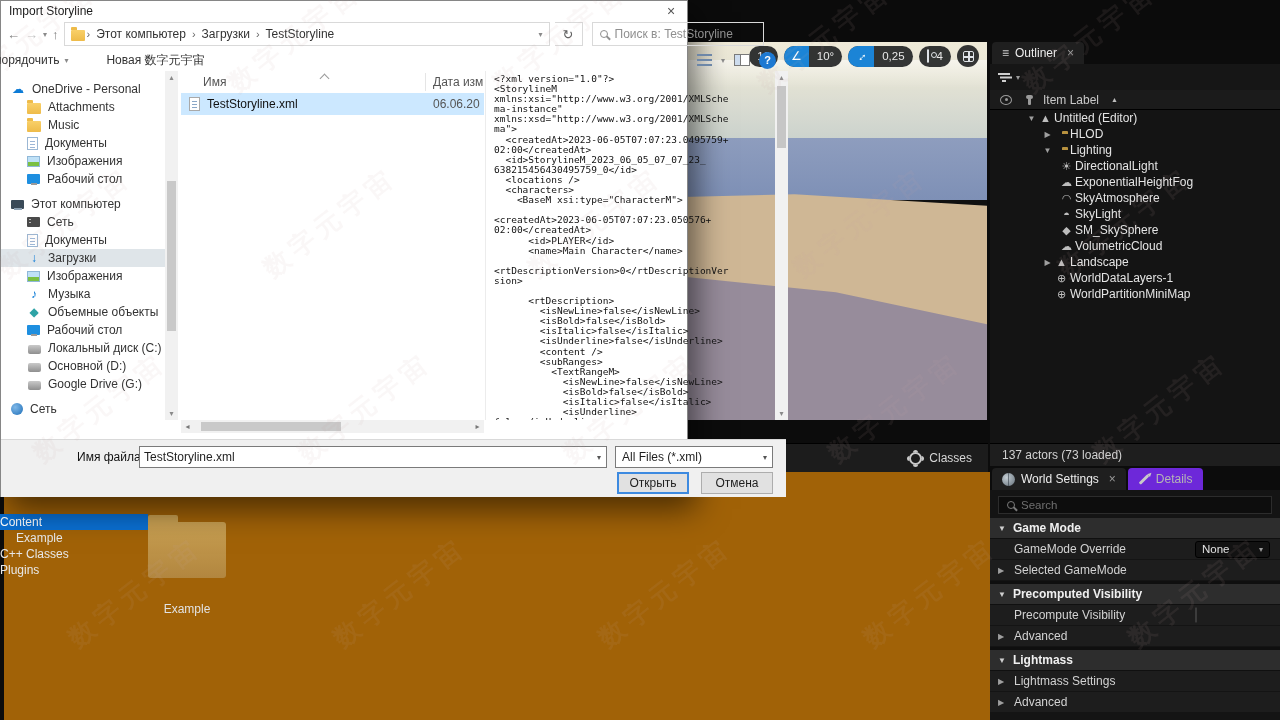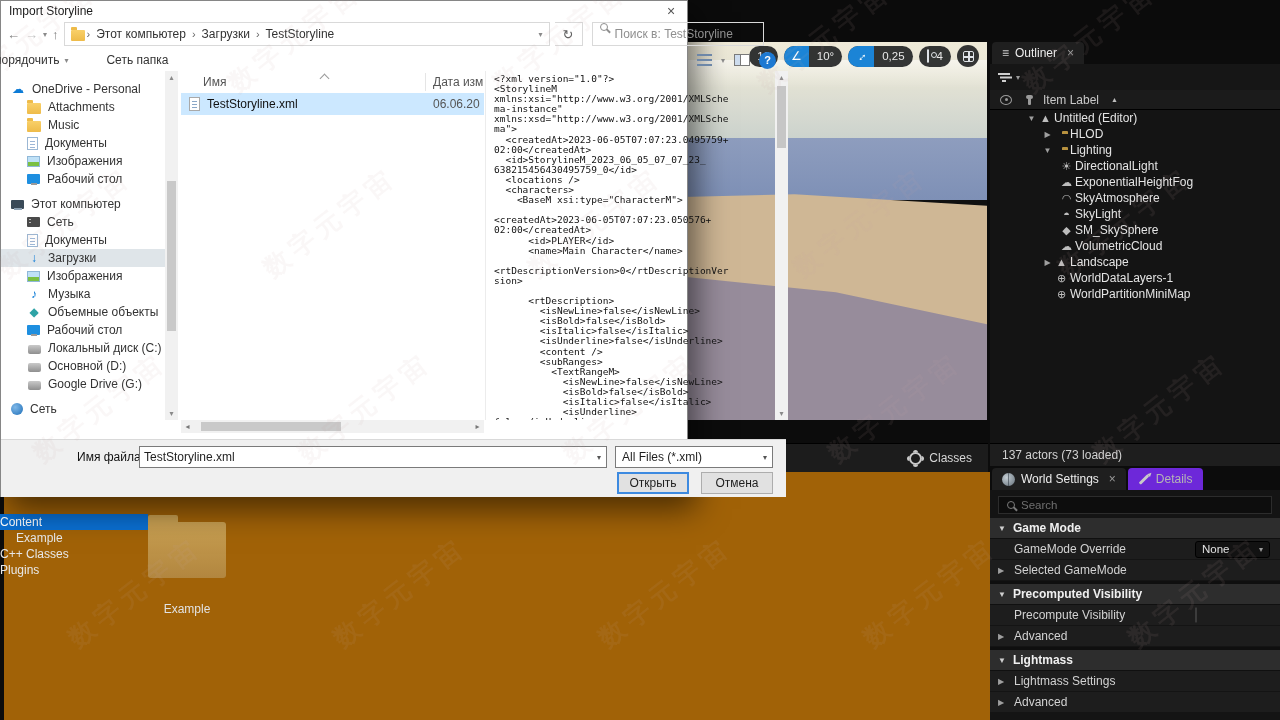--- a/index.html
+++ b/index.html
@@ -126,21 +126,21 @@
   .navar{font-size:13px;color:#7d7d7d}
   .navar.dis{color:#c4c4c4}
   .smchev{font-size:8px;color:#8a8a8a}
   .crumbbox{height:24px;border:1px solid #d9d9d9;display:flex;align-items:center;width:486px;
        padding:0 6px;gap:2px}
   .crumb{font-size:12px;color:#333;padding:0 4px;white-space:nowrap}
   .csep{font-size:11px;color:#666}
   .crumbbox .endchev{margin-left:auto}
   .refbox{width:28px;height:24px;border:1px solid #d9d9d9;border-left:0;display:flex;align-items:center;
        justify-content:center;color:#5f5f5f;font-size:13px}
-  .searchbox{width:172px;height:24px;border:1px solid #d9d9d9;display:flex;
+  .searchbox{width:172px;height:24px;border:1px solid #d9d9d9;display:flex;align-items:center;
        padding:0 7px;gap:7px;margin-left:4px}
   .searchbox input{border:0;outline:0;flex:1;font-size:12px;font-family:inherit;color:#333;min-width:0;background:transparent}
   .searchbox input::placeholder{color:#8f8f8f}
   .magd{width:8px;height:8px;border:1.5px solid #8f8f8f;border-radius:50%;position:relative;flex:none}
   .magd::after{content:'';position:absolute;width:5px;height:1.5px;background:#8f8f8f;transform:rotate(45deg);right:-4px;bottom:-1px}
   #cmdbar{position:absolute;left:0;top:48px;width:787px;height:22px;display:flex;align-items:center;
        font-size:12px;color:#333}
   #organize{margin-left:-13px;display:flex;gap:5px;align-items:center}
   #newfolder{margin-left:38px}
   #cmd-right{margin-left:auto;display:flex;align-items:center;gap:9px;padding-right:12px}
@@ -456,21 +456,21 @@
         <span class="magd"></span>
         <input placeholder="Поиск в: TestStoryline" style="">
       </div>
     </div>
 
     <div id="cmdbar">
       <span id="organize">
         <span>Упорядочить</span>
         <span class="smchev">▾</span>
       </span>
-      <span id="newfolder">Сеть папка</span>
+      <span id="newfolder">Новая 数字元宇宙</span>
       <span id="cmd-right">
         <span class="ic-list"></span>
         <span class="smchev">▾</span>
         <span class="ic-pane"></span>
         <span class="ic-help">?</span>
       </span>
     </div>
 
     <div id="dnav">
       <div class="nr">

